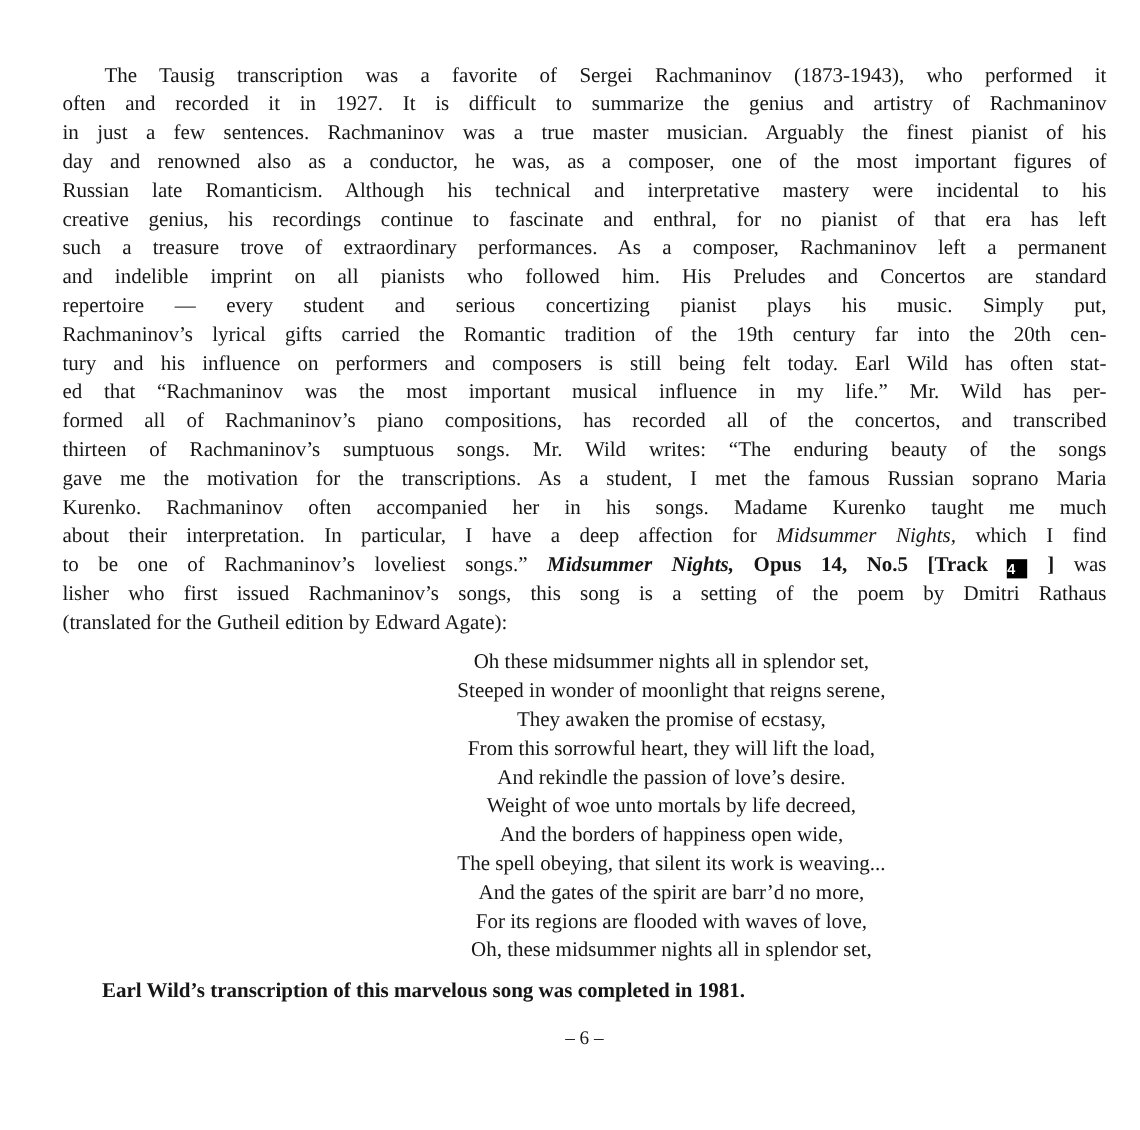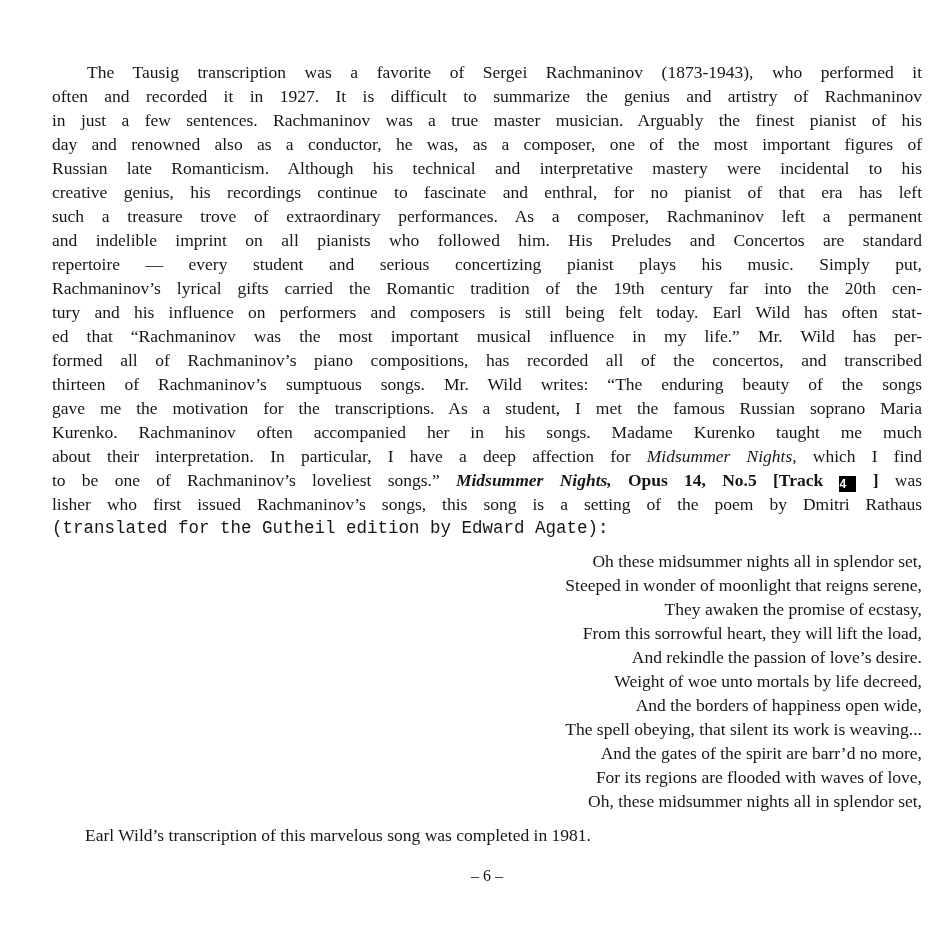--- a/index.html
+++ b/index.html
@@ -16,31 +16,29 @@
     font-family: "Liberation Serif", serif;
     overflow: hidden;
   }
   .content {
     position: absolute;
     left: 52px;
     top: 50px;
     width: 870px;
     font-size: 17.5px;
     line-height: 24px;
-    margin-top: 10px;
   }
   .pline {
     text-align: justify;
     text-align-last: justify;
     white-space: normal;
   }
   .pline.nojust {
     text-align: right;
     text-align-last: left;
-    font-family: Liberation Mono, monospace;
   }
   .pline.indent {
     text-indent: 35px;
   }
   .i  { font-style: italic; }
   .b  { font-weight: bold; }
   .bi { font-weight: bold; font-style: italic; }
   .track-badge {
     display: inline-block;
     background: #000000;
@@ -52,27 +50,28 @@
     font-size: 12px;
     font-weight: bold;
     font-family: "Liberation Sans", sans-serif;
     vertical-align: -2px;
   }
   .poem {
     margin-top: 9px;
     padding-left: 145px;
   }
   .poem-line {
-    text-align: right;
+    text-align: center;
   }
   .closing {
     margin-top: 10px;
     text-indent: 33px;
     text-align: left;
     text-align-last: left;
+    font-weight: bold;
   }
   .pagenum {
     margin-top: 17px;
     text-align: center;
     text-align-last: center;
     font-size: 16px;
   }
 </style>
 </head>
 <body>

